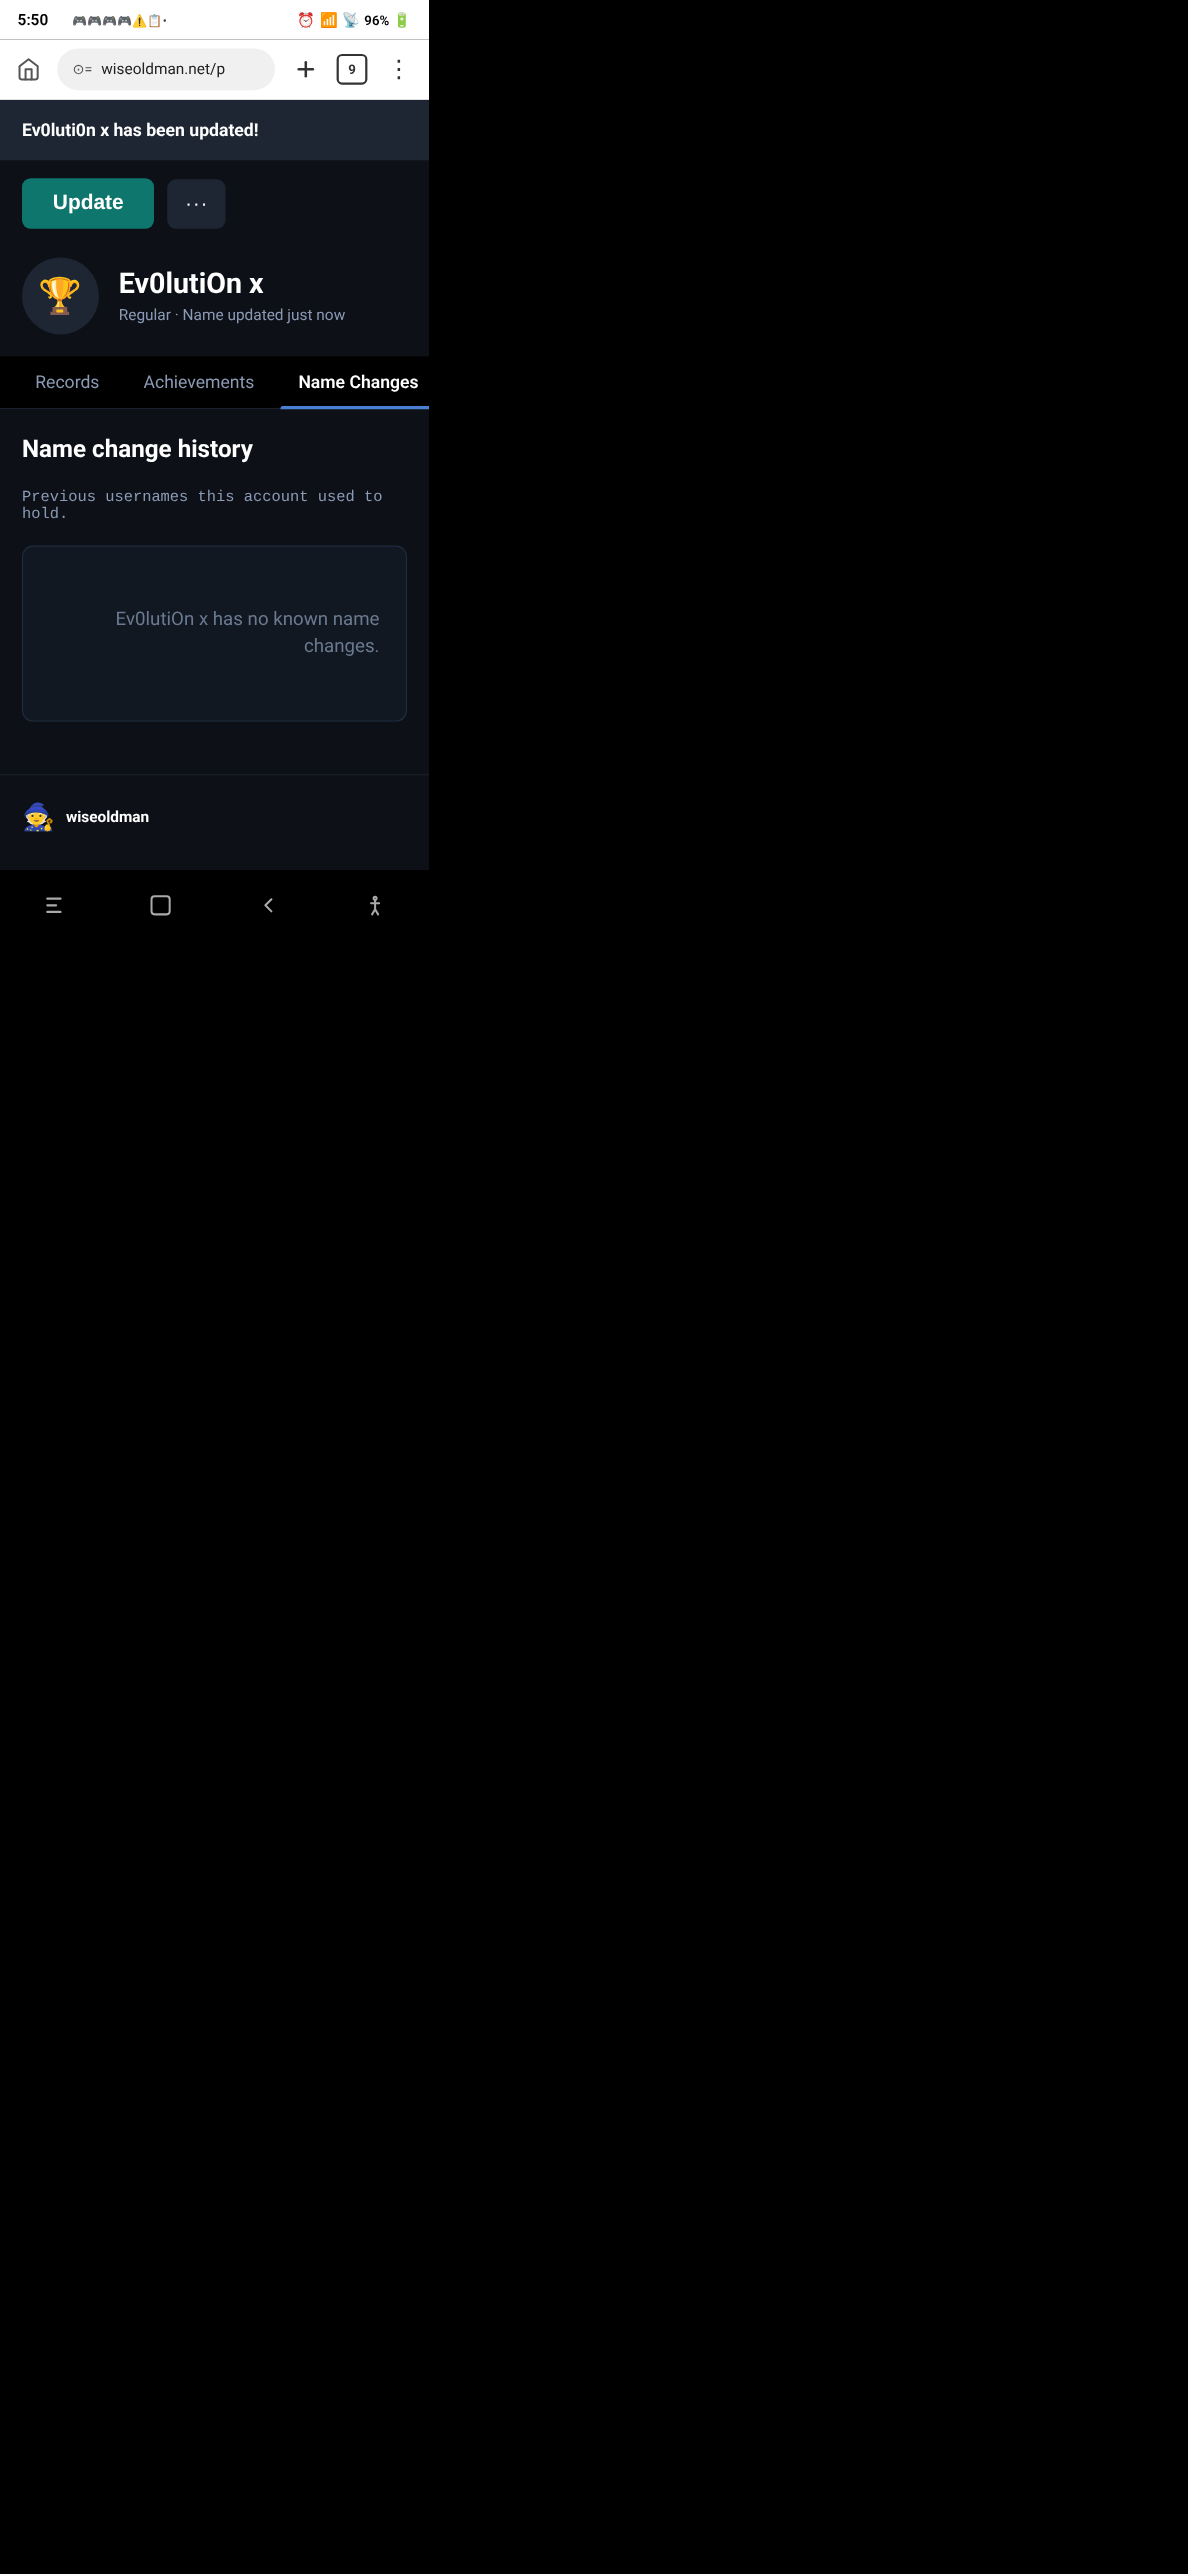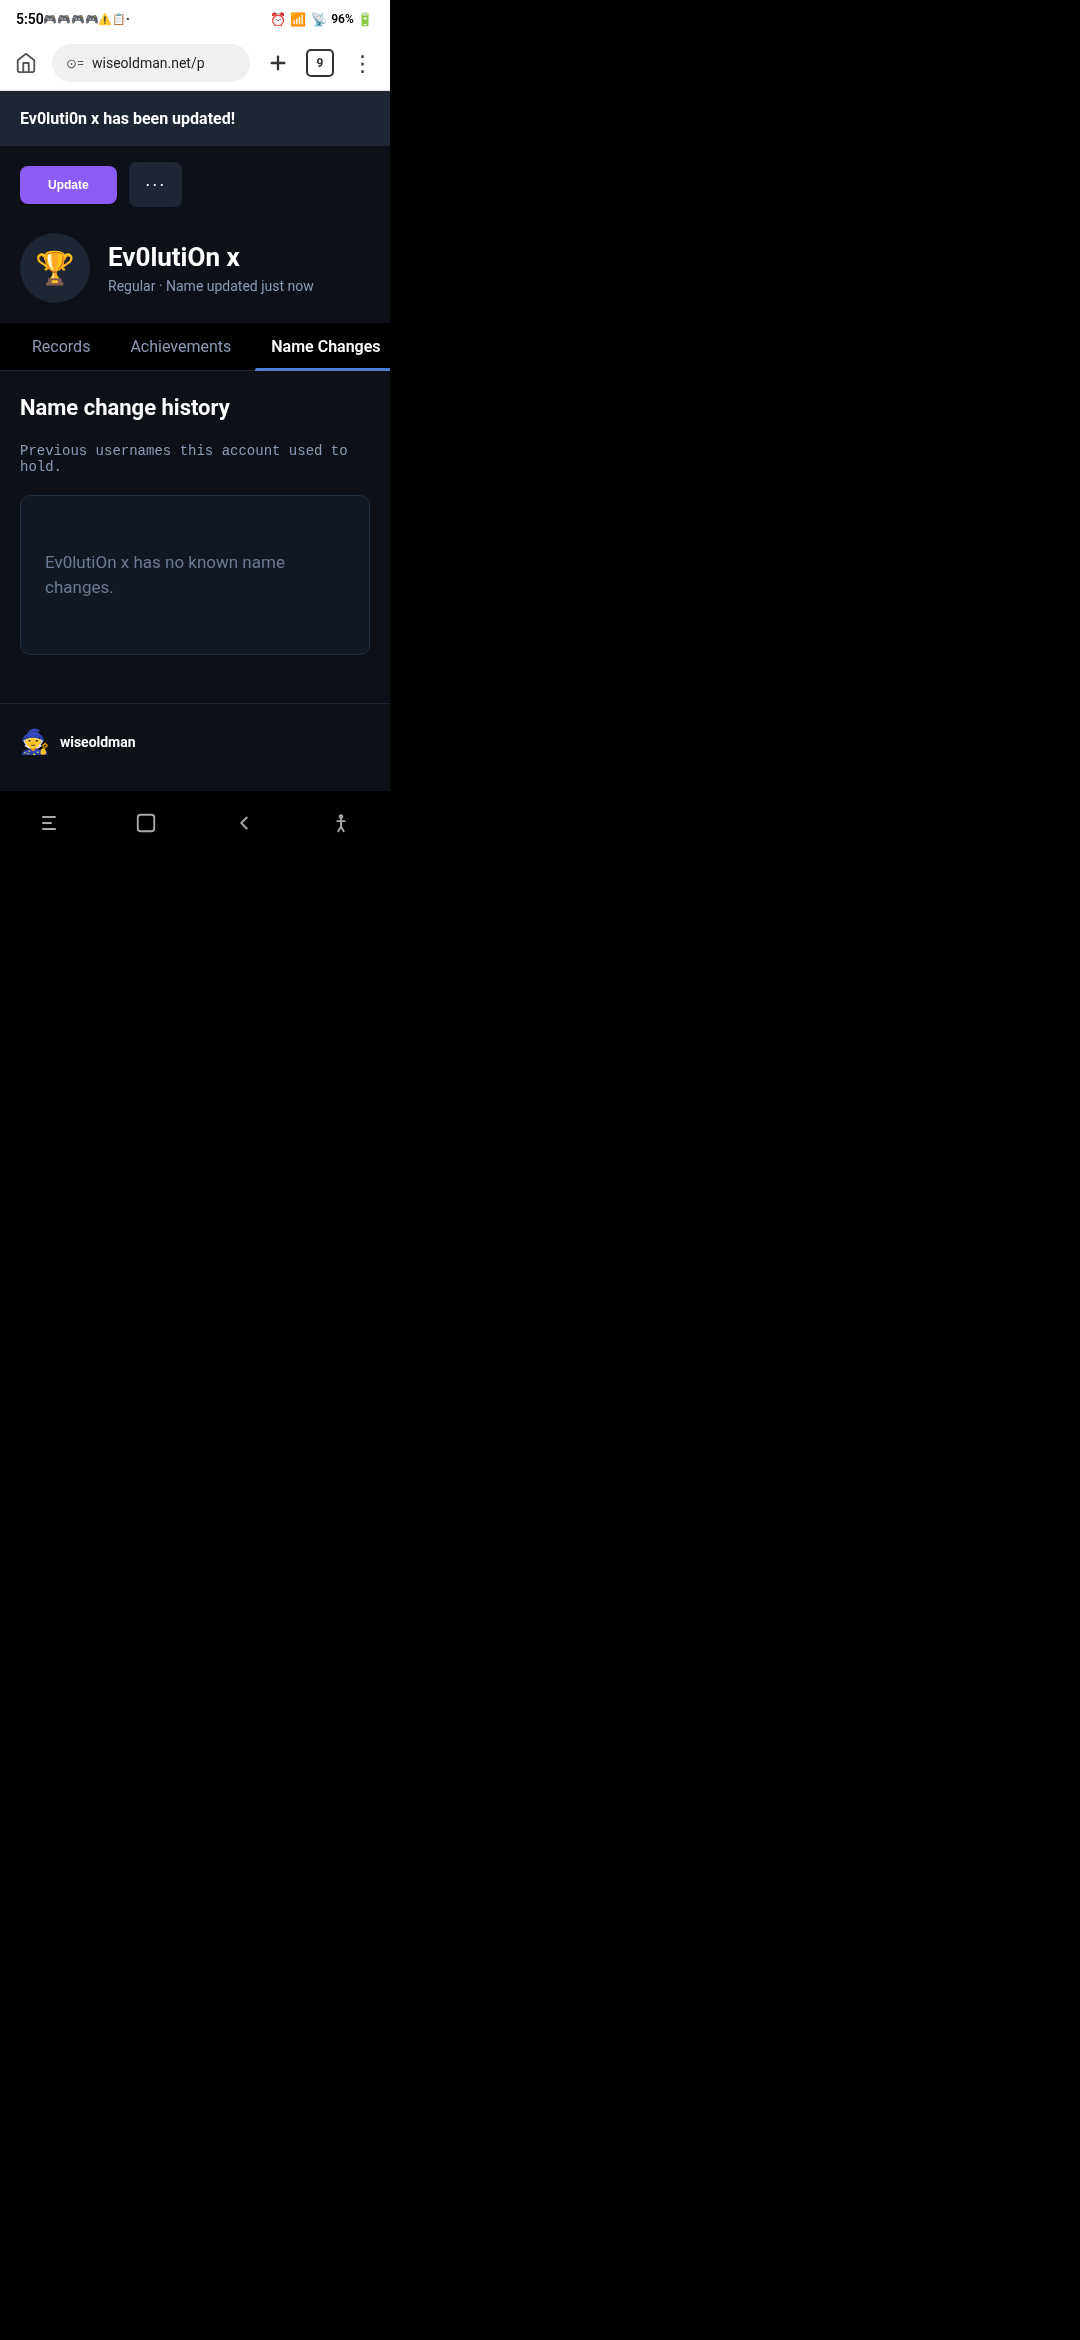--- a/index.html
+++ b/index.html
@@ -131,26 +131,26 @@
 
     
     .action-buttons {
       display: flex;
       align-items: center;
       gap: 12px;
       padding: 16px 20px;
       background: #0d1117;
     }
     .btn-update {
-      background: #8b5cf6;
+      background: #0f766e;
       color: #fff;
       border: none;
       border-radius: 8px;
       padding: 12px 28px;
-      font-size: 12px;
+      font-size: 19px;
       font-weight: 600;
       cursor: pointer;
     }
     .btn-more {
       background: #1e2533;
       color: #fff;
       border: none;
       border-radius: 8px;
       padding: 12px 16px;
       font-size: 18px;
@@ -249,20 +249,21 @@
       border-radius: 10px;
       padding: 40px 24px;
       min-height: 160px;
       display: flex;
       align-items: center;
     }
     .empty-card-text {
       font-size: 17px;
       color: #6b7a90;
       line-height: 1.5;
+      text-align: right;
     }
 
     
     .footer-divider {
       height: 1px;
       background: #1e2533;
       margin: 24px 0 0;
     }
 
     
@@ -309,21 +310,21 @@
     .nav-bar-line {
       height: 2px;
       background: #aaa;
       border-radius: 1px;
     }
   </style>
 </head>
 <body>
 
 <div class="status-bar">
-  <div style="display:flex; align-items:center; gap:0;">
+  <div style="display:flex; align-items:center; gap:22px;">
     <span class="status-time">5:50</span>
     <span class="status-left-icons" style="font-size:11px; color:#444;">🎮🎮🎮🎮⚠️📋•</span>
   </div>
   <div class="status-icons">
     <span style="font-size:13px;">⏰</span>
     <span style="font-size:13px;">📶</span>
     <span style="font-size:13px;">📡</span>
     <span style="font-size:12px; font-weight:600; color:#000;">96%</span>
     <span style="font-size:13px;">🔋</span>
   </div>

